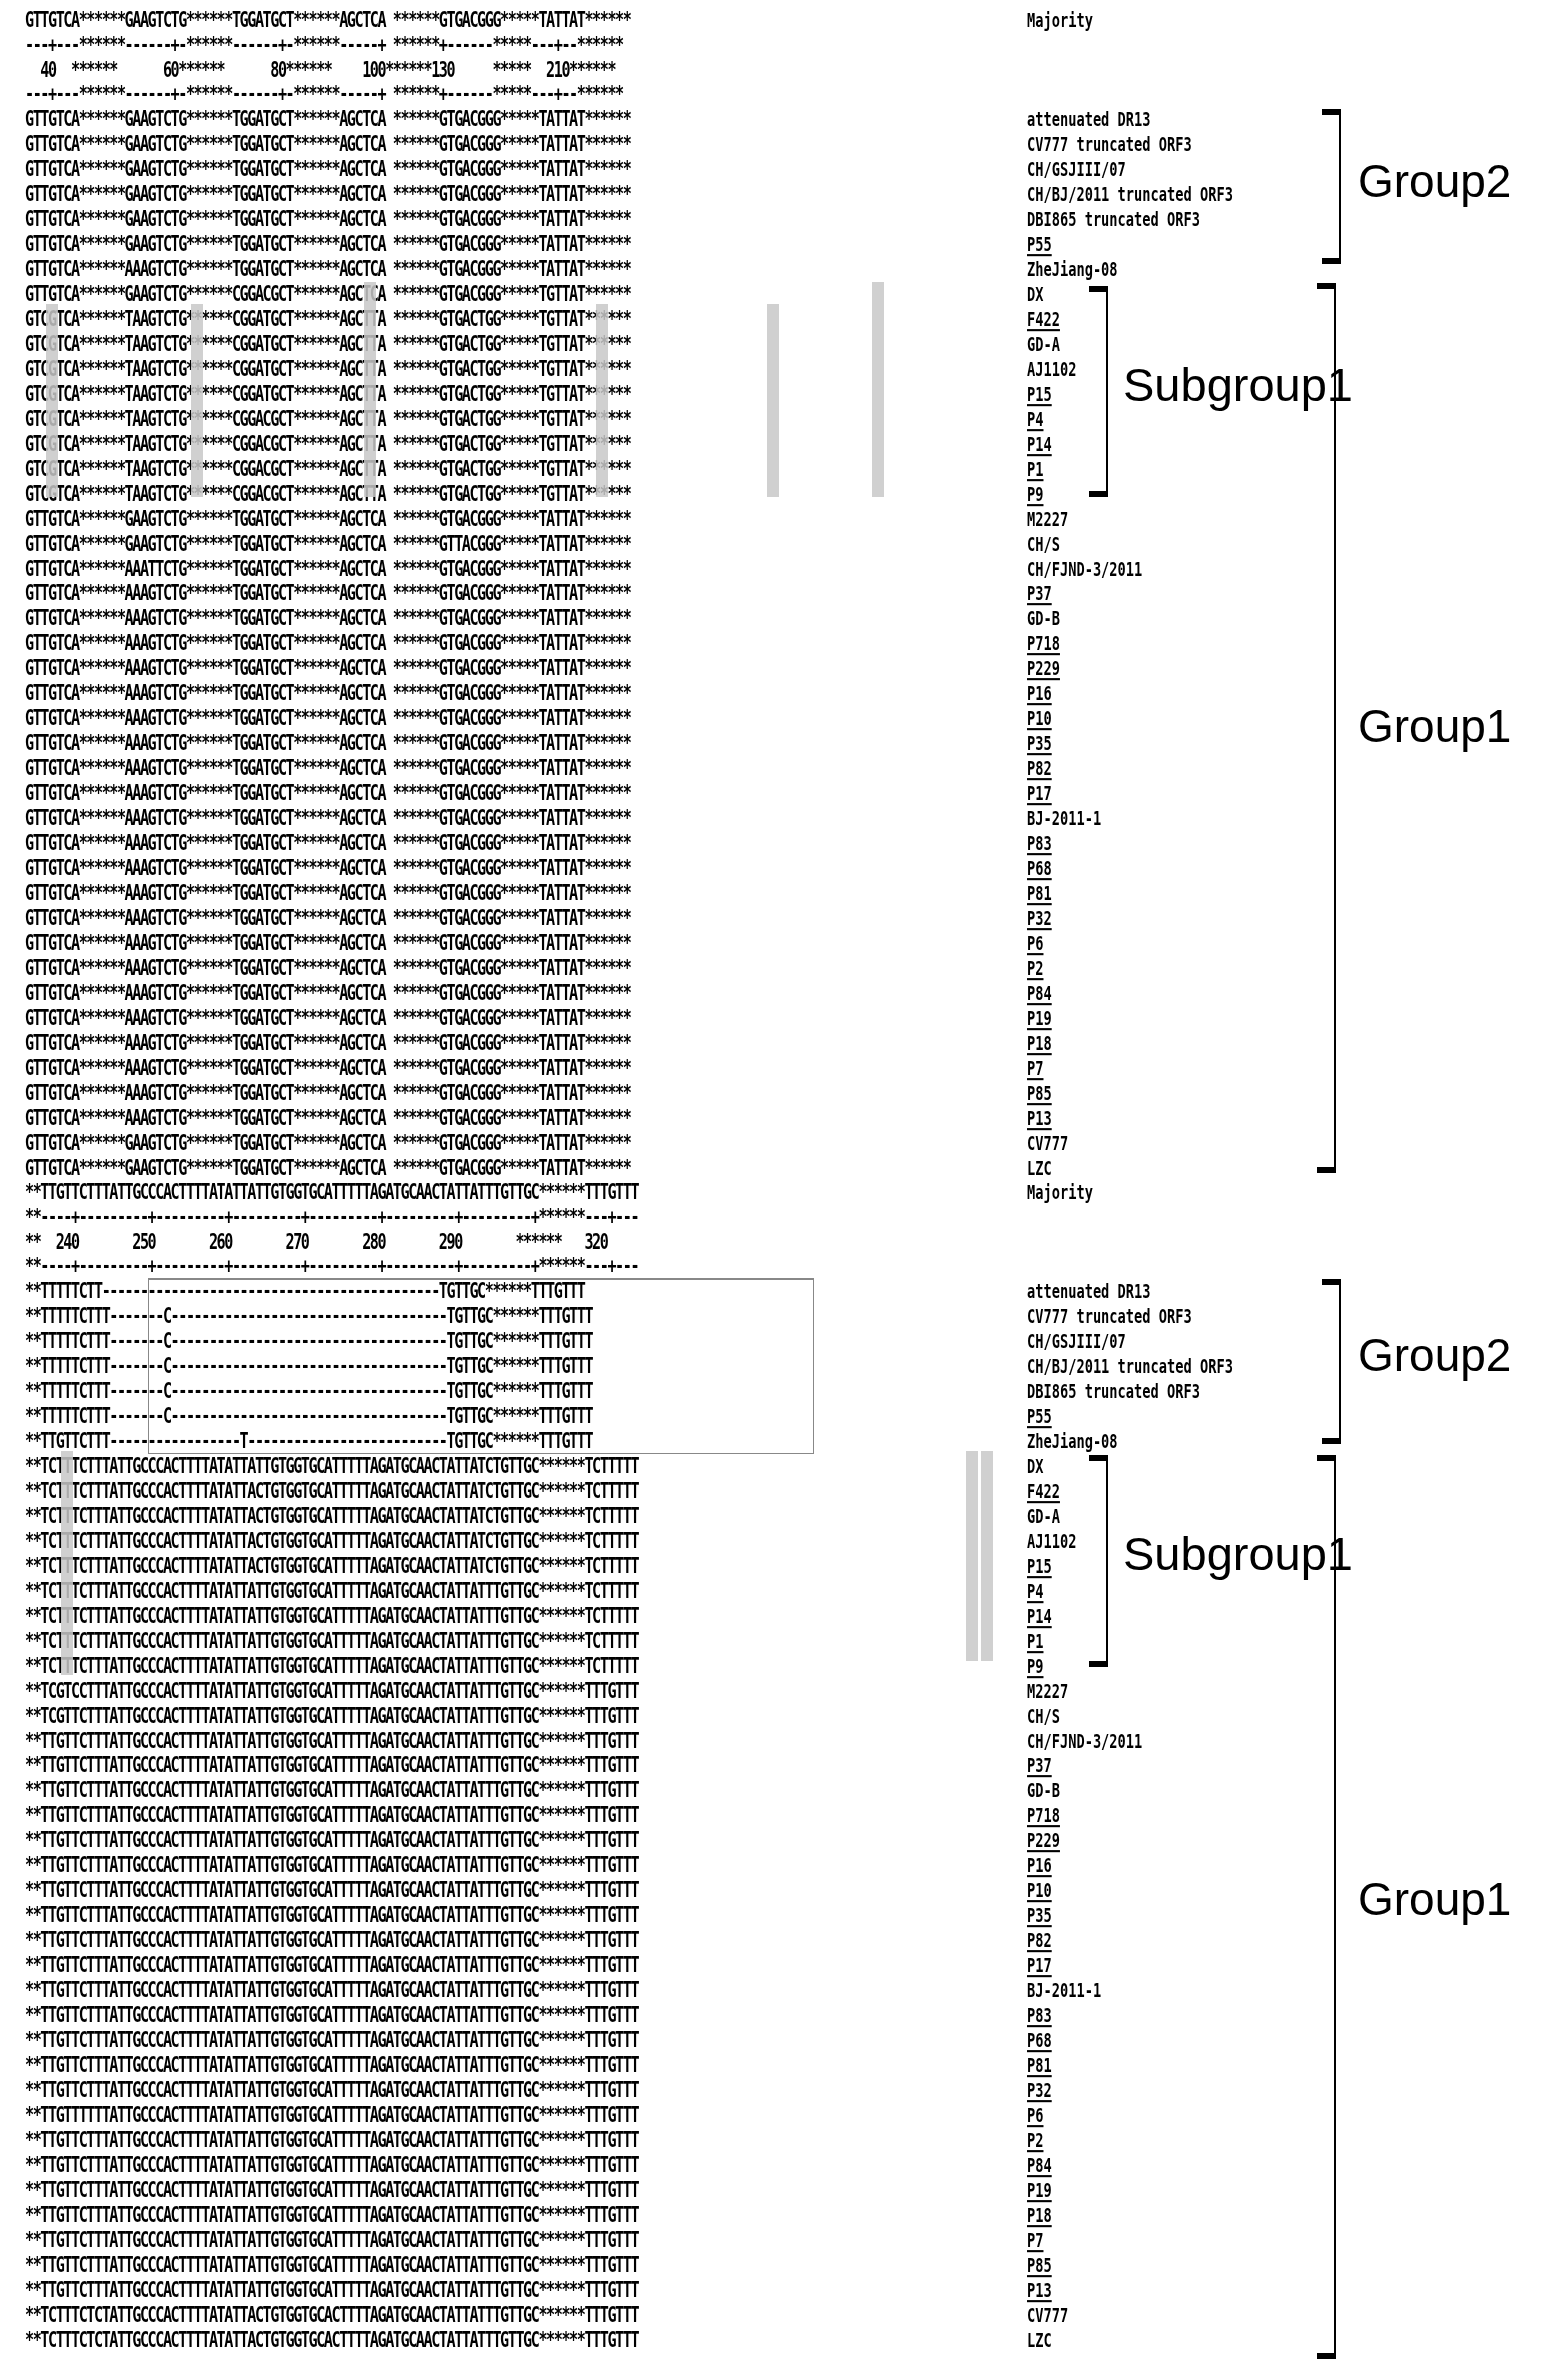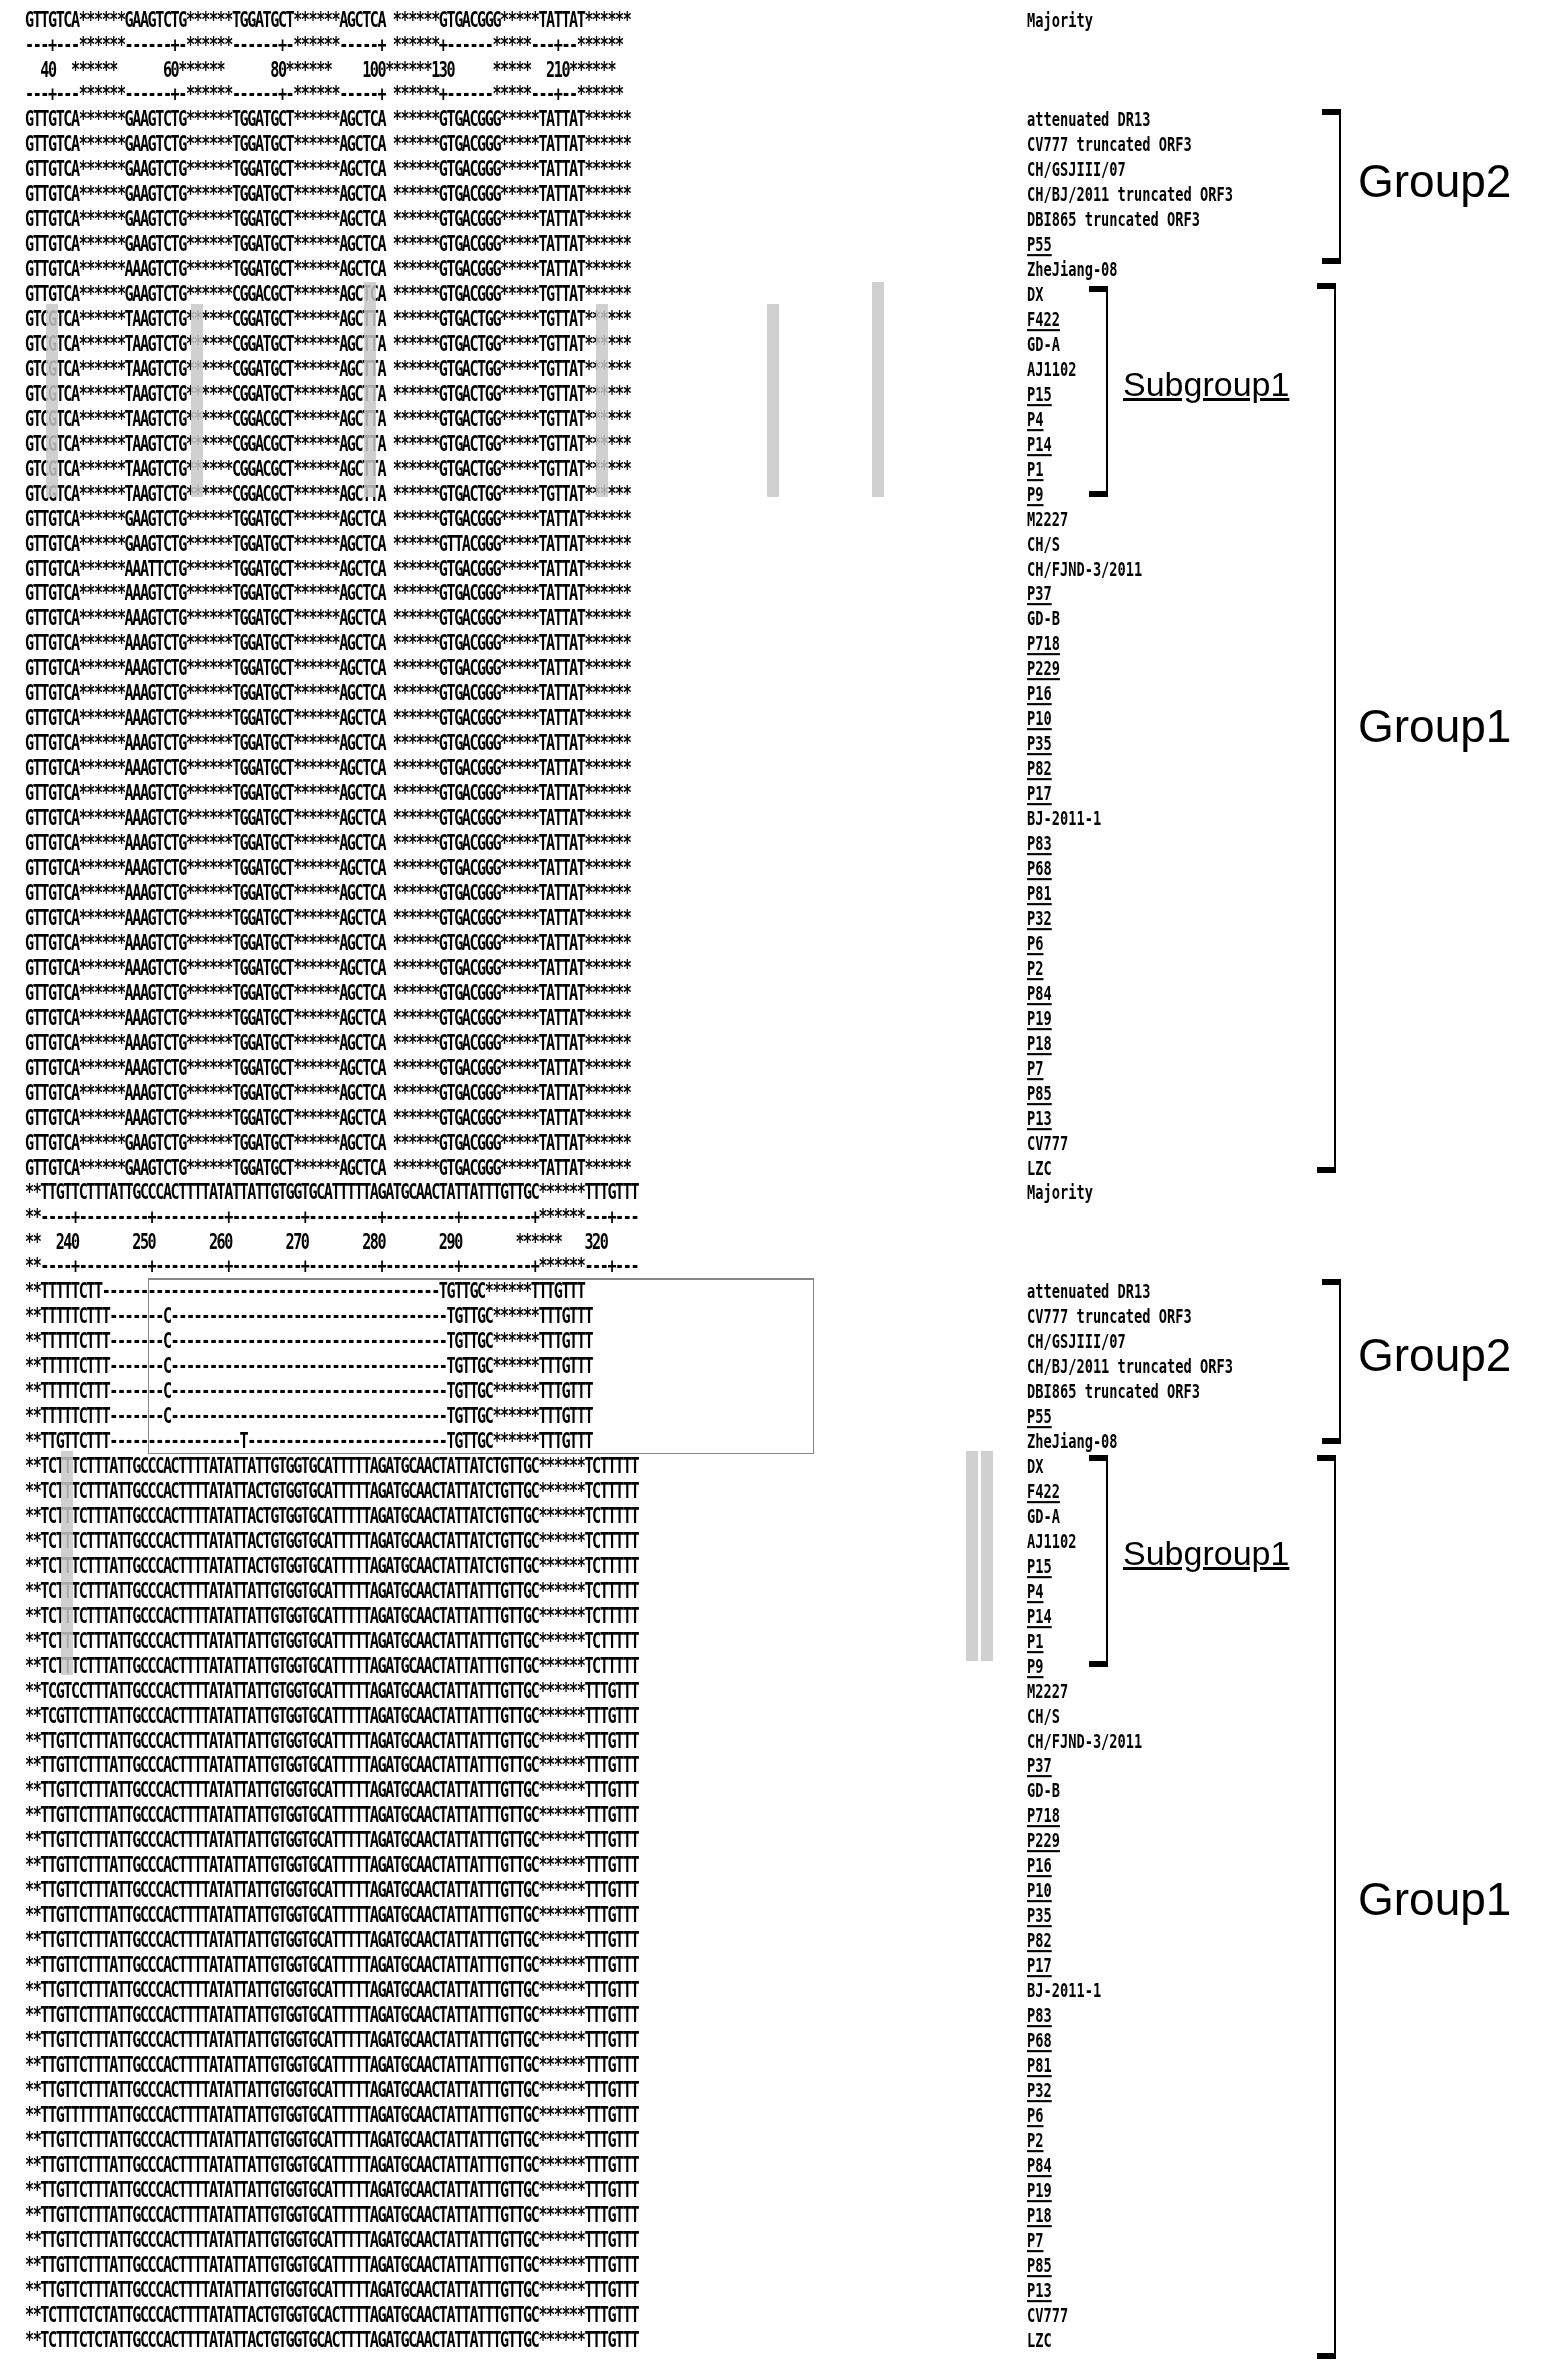--- a/index.html
+++ b/index.html
@@ -5,21 +5,21 @@
   html, body { margin:0; padding:0; background:#ffffff; }
   body { width:1544px; height:2377px; position:relative; overflow:hidden; font-family:"DejaVu Sans Mono", "Liberation Mono", monospace; color:#000; }
   .row { position:absolute; left:0; height:25px; white-space:pre; font-family:"DejaVu Sans Mono", monospace; font-weight:bold; font-size:21px; line-height:25px; letter-spacing:-2px; transform-origin:0 0; }
   .row.top { transform:scaleX(0.72) scaleY(1.05); }
   .row.bot { transform:scaleX(0.72) scaleY(1.05); }
   .name { position:absolute; white-space:pre; font-family:"DejaVu Sans Mono", monospace; font-weight:bold; font-size:19px; line-height:25px; transform-origin:0 0; transform:scaleX(0.72) scaleY(1.05); }
   .name.ul { text-decoration:underline; text-decoration-thickness:2.4px; text-underline-offset:2.9px; }
   .hl { position:absolute; width:11.5px; background:#c8c8c8; opacity:0.85; }
   .bracket { position:absolute; border-top:6.7px solid #000; border-bottom:6.7px solid #000; border-right:2.9px solid #000; width:17px; }
   .glabel { position:absolute; font-family:"Liberation Sans", sans-serif; font-size:46px; line-height:48px; }
-  .sglabel { position:absolute; font-family:"Liberation Sans", sans-serif; font-size:34px; line-height:43px;text-decoration:underline; }
+  .sglabel { position:absolute; font-family:"Liberation Sans", sans-serif; font-size:47px; line-height:43px; }
   .delbox { position:absolute; border:1.4px solid #888; border-top-width:2.4px; }
 </style>
 </head>
 <body>
 
 <div id="top-block" style="position:absolute;left:25px;top:6.7px;width:1518px;height:1164px;">
   <div class="row top" style="top:0px;">GTTGTCA******GAAGTCTG******TGGATGCT******AGCTCA ******GTGACGGG*****TATTAT****** </div>
   <div class="name" style="left:1002px;top:0px;">Majority</div>
   <div class="row top" style="top:25px;">---+---******------+-******------+-******-----+ ******+------*****---+--******</div>
   <div class="row top" style="top:50px;">  40  ******      60******      80******    100******130     *****  210******</div>

